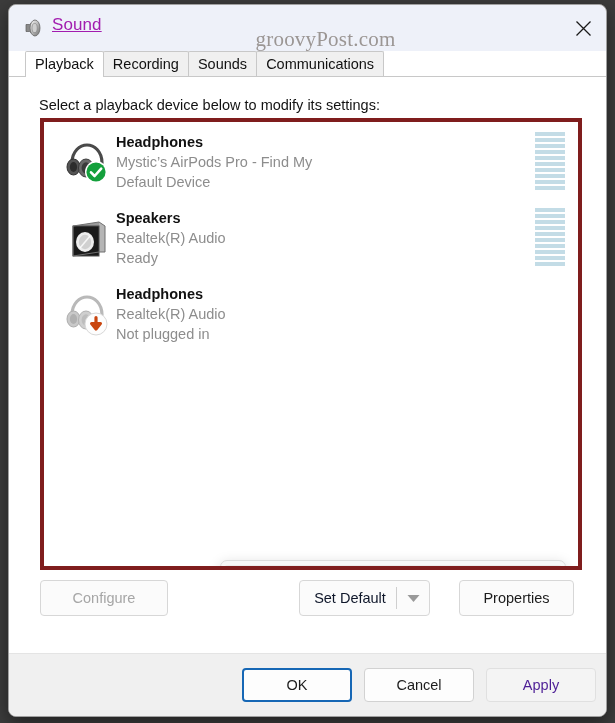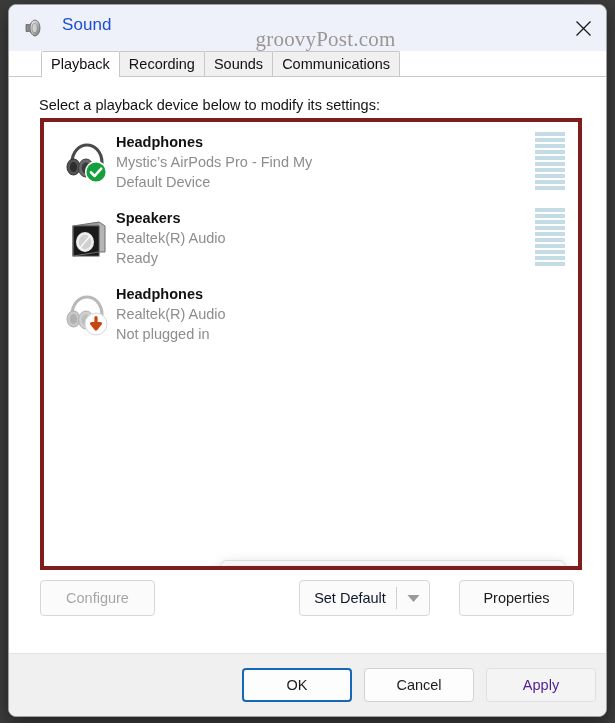--- a/index.html
+++ b/index.html
@@ -42,25 +42,26 @@
   }
   #app-icon {
     position: absolute;
     left: 13px;
     top: 12px;
     width: 22px;
     height: 22px;
   }
   #title-text {
     position: absolute;
-    left: 53px;
+    left: 43px;
     top: 10px;
     font-size: 17px;
-    color: #1d4ed8;
+    color: #a21caf;
     letter-spacing: 0.1px;
+    text-decoration: underline;
   }
   #watermark {
     position: absolute;
     left: 0;
     right: 0;
     top: 22px;
     text-align: center;
     font-family: "Liberation Serif", serif;
     font-size: 21px;
     color: #9b9694;
@@ -88,21 +89,21 @@
     background: #ffffff;
     display: flex;
     flex-direction: column;
   }
 
   
   #tabstrip {
     position: relative;
     height: 26px;
     margin: 0 0 0 0;
-    padding-left: 32px;
+    padding-left: 16px;
     display: flex;
     align-items: flex-end;
     background: #ffffff;
     flex: 0 0 auto;
   }
   .tab {
     position: relative;
     font-size: 14.5px;
     color: #111;
     padding: 4px 9px 4px 9px;
@@ -255,21 +256,21 @@
     font-size: 14.5px;
     color: #1c1c1c;
     display: flex;
     align-items: center;
     justify-content: center;
     cursor: default;
     font-family: "Liberation Sans", sans-serif;
   }
   .btn.disabled { color: #a6a6a6; }
 
-  #btn-configure { left: 31px;  top: 0; width: 115px; height: 36px; }
+  #btn-configure { left: 31px;  top: 0; width: 128px; height: 36px; }
   #btn-setdefault {
     left: 290px; top: 0; width: 131px; height: 36px;
     padding: 0; justify-content: flex-start;
   }
   #setdefault-label {
     flex: 1 1 auto;
     text-align: center;
     color: #0f172a;
     padding-left: 4px;
   }

